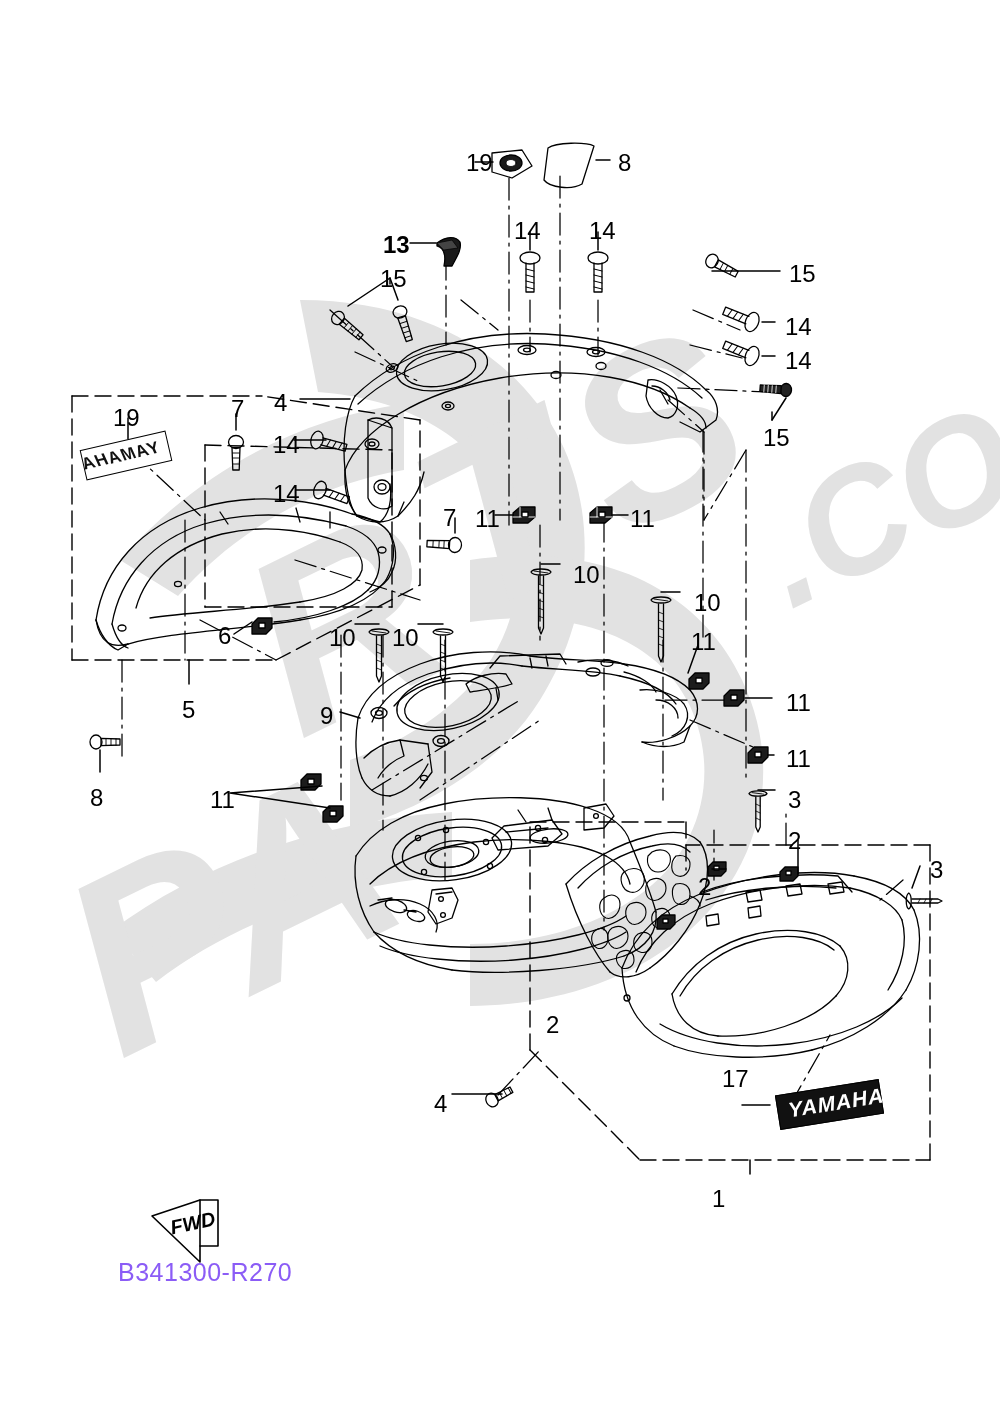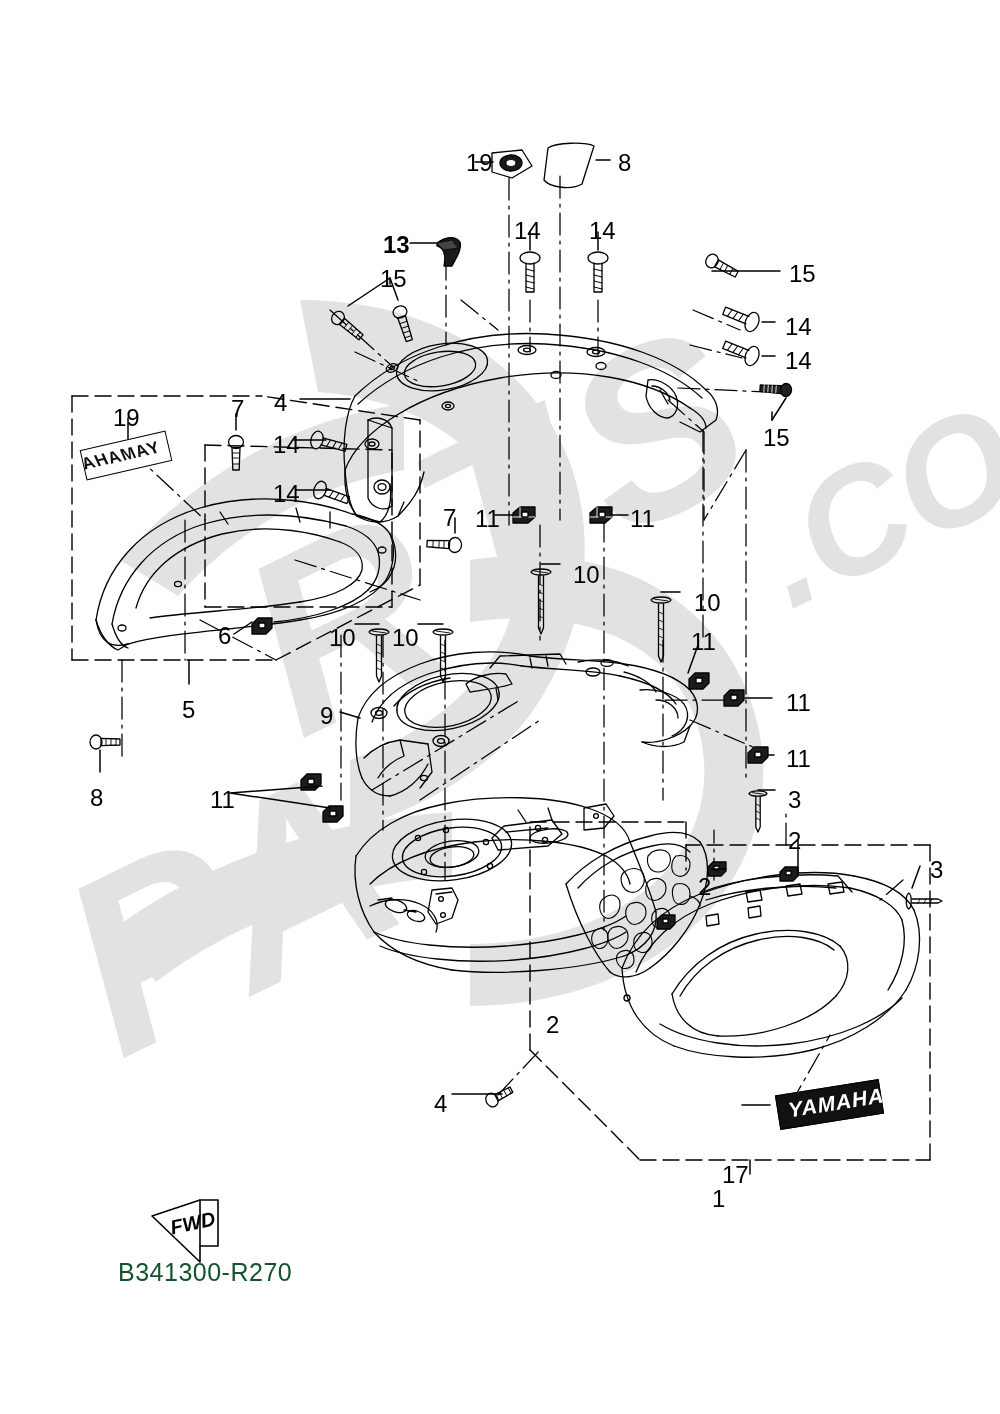--- a/index.html
+++ b/index.html
@@ -18,21 +18,21 @@
     line-height:26px;
     color:#000;
     white-space:nowrap;
     user-select:none;
   }
   .code{
     position:absolute;
     font-family:"Liberation Sans", sans-serif;
     font-size:25px;
     letter-spacing:0.5px;
-    color:#14532d;
+    color:#8b5cf6;
   }
   .badge-yamaha{
     position:absolute;
     background:#111;
     color:#fff;
     font-family:"Liberation Sans", sans-serif;
     font-weight:bold;
     font-style:italic;
     font-size:21px;
     letter-spacing:1px;
@@ -675,17 +675,17 @@
       <div class="num" style="left: 786px; top: 690px;">11</div>
       <div class="num" style="left: 786px; top: 746px;">11</div>
       <div class="num" style="left: 90px; top: 785px;">8</div>
       <div class="num" style="left: 210px; top: 787px;">11</div>
       <div class="num" style="left: 788px; top: 787px;">3</div>
       <div class="num" style="left: 788px; top: 828px;">2</div>
       <div class="num" style="left: 698px; top: 874px;">2</div>
       <div class="num" style="left: 930px; top: 857px;">3</div>
       <div class="num" style="left: 546px; top: 1012px;">2</div>
       <div class="num" style="left: 434px; top: 1091px;">4</div>
-      <div class="num" style="left: 722px; top: 1162px;">17</div>
+      <div class="num" style="left: 722px; top: 1066px;">17</div>
       <div class="num" style="left: 712px; top: 1186px;">1</div>
     </div>
 
 </div>
 
 </body></html>

